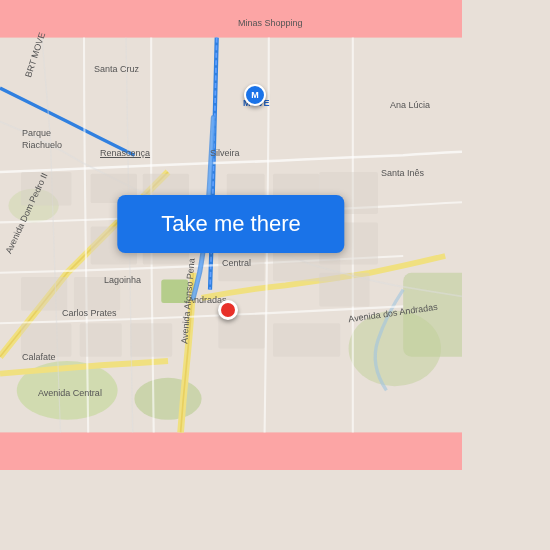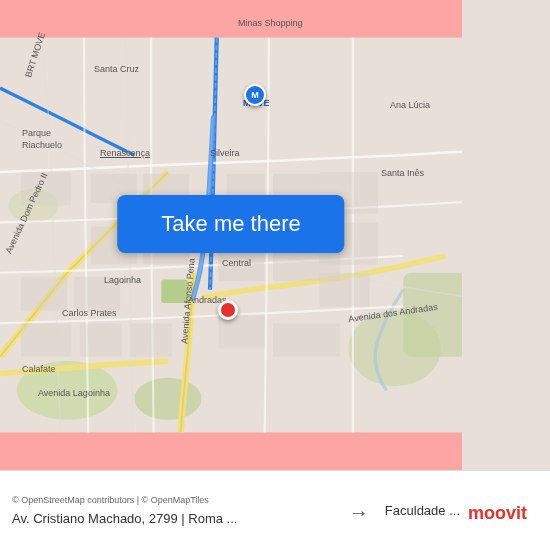--- a/index.html
+++ b/index.html
@@ -251,48 +251,29 @@
     <div class="map-label" style="top:148px; left:100px;text-decoration:underline;">Renascença</div>
     <div class="map-label" style="top:148px; left:210px;">Silveira</div>
     <div class="map-label" style="top:168px; left:381px;">Santa Inês</div>
     <div class="map-label" style="top:72px; left:28px; transform:rotate(-72deg); transform-origin: left center;">BRT MOVE</div>
     <div class="map-label" style="top:98px; left:243px; color:#2060c0; font-weight:600;">MOVE</div>
     <div class="map-label" style="top:242px; left:138px;">Lagoinha</div>
     <div class="map-label" style="top:275px; left:104px;">Lagoinha</div>
     <div class="map-label" style="top:258px; left:222px;">Central</div>
     <div class="map-label" style="top:308px; left:62px;text-align:right;">Carlos Prates</div>
     <div class="map-label" style="top:295px; left:188px;">Andradas</div>
-    <div class="map-label" style="top:352px; left:22px;margin-top:12px;">Calafate</div>
-    <div class="map-label" style="top:388px; left:38px;">Avenida Lagoinha</div>
+    <div class="map-label" style="top:352px; left:22px;">Calafate</div>
+    <div class="map-label" style="top:388px; left:38px;">Avenida Central</div>
     <div class="map-label" style="top:248px; left:8px; transform:rotate(-65deg); transform-origin: left center; white-space:nowrap;">Avenida Dom Pedro II</div>
     <div class="map-label" style="top:308px; left:348px; transform:rotate(-8deg);">Avenida dos Andradas</div>
     <div class="map-label" style="top:338px; left:185px; transform:rotate(-85deg); transform-origin: left center; line-height:1.3;">Avenida Afonso Pena</div>
 
     <div id="origin-marker">
       <span>M</span>
     </div>
 
     <div id="dest-marker"></div>
 
     <button id="take-me-there-btn">Take me there</button>
 
   </div>
 
-  <div id="bottom-bar">
-    <div id="bottom-left">
-      <div id="osm-credit">© OpenStreetMap contributors | © OpenMapTiles</div>
-      <div id="location-name">Av. Cristiano Machado, 2799 | Roma ...</div>
-    </div>
-
-    <div id="arrow-container">
-      <span id="arrow-right" style="font-size:20px; color:#555;">→</span>
-    </div>
-
-    <div id="destination-name">Faculdade ...</div>
-
-    <div id="moovit-logo">
-      <svg width="70" height="28" viewBox="0 0 70 28" xmlns="http://www.w3.org/2000/svg">
-
-        <text x="0" y="22" font-family="Arial" font-size="18" font-weight="bold" fill="#e8312a">moovit</text>
-      </svg>
-    </div>
-  </div>
 </div>
 
 </body></html>

